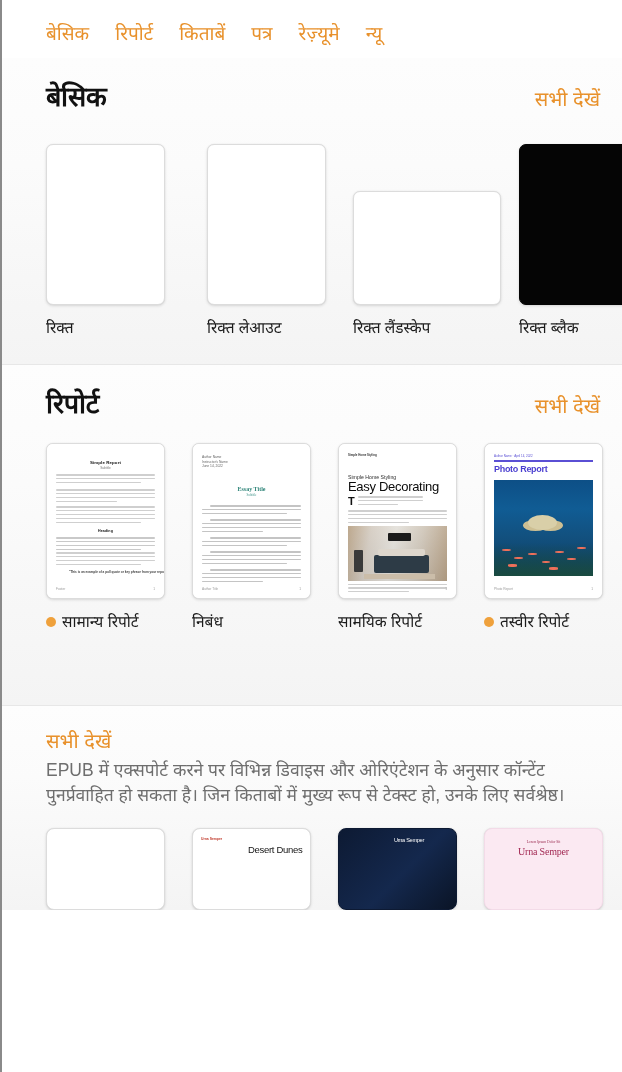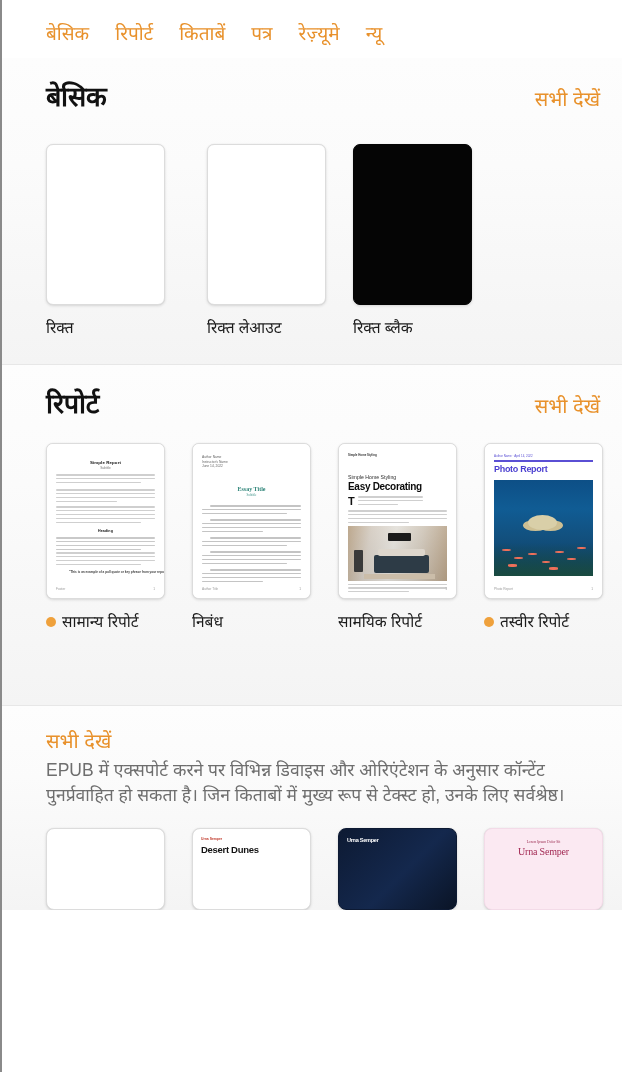--- a/index.html
+++ b/index.html
@@ -87,21 +87,21 @@
   .pblock .ln{background:#c9c9c9;}
 
   
   .essay-meta{font-size:3.3px;color:#666;line-height:4.6px;}
   .essay-title{font-size:6px;color:#2f8579;text-align:center;font-family:"Liberation Serif",serif;font-weight:bold;}
   .essay-sub{font-size:3.2px;color:#4a9a90;text-align:center;margin-top:1px;font-family:"Liberation Serif",serif;}
   .essay-body .ln{background:#c4c4c4;}
 
   
   .dec-kicker{font-size:2.9px;color:#333;font-weight:bold;}
-  .dec-title{font-size:10px;font-weight:bold;color:#0b0b0b;letter-spacing:-0.3px;line-height:10px;}
+  .dec-title{font-size:13px;font-weight:normal;color:#0b0b0b;letter-spacing:-0.3px;line-height:10px;}
   .dropcap{float:left;font-size:11px;font-weight:bold;line-height:9px;margin:1px 2px 0 0;color:#111;}
   .dec-photo{position:absolute;left:9px;right:9px;height:55px;
      background:
        linear-gradient(to bottom,rgba(0,0,0,0.05),rgba(0,0,0,0.12)),
        linear-gradient(100deg,#c8b296 0%,#e4dcd2 22%,#f2efe9 45%,#dfd6c9 70%,#c3ac90 100%);
      overflow:hidden;}
   .bed{position:absolute;left:26%;right:18%;bottom:14%;height:34%;background:#2d3b46;border-radius:2px;}
   .bed:after{content:"";position:absolute;left:8%;right:8%;top:-30%;height:36%;background:#ddd6cc;border-radius:2px;}
   .tv{position:absolute;left:40%;width:24%;top:12%;height:16%;background:#1b1b1b;border-radius:1px;}
   .lamp{position:absolute;left:6%;bottom:16%;width:9%;height:40%;background:#3a3a3a;border-radius:1px;}
@@ -114,21 +114,21 @@
   .pr-photo{position:absolute;left:9px;right:9px;height:96px;overflow:hidden;
      background:linear-gradient(to bottom,#0d4f86 0%,#105c94 30%,#12507e 60%,#0b3a60 100%);}
   .sea-floor{position:absolute;left:0;right:0;bottom:0;height:34%;
      background:linear-gradient(to bottom,rgba(20,80,60,0.0),rgba(28,78,58,0.85));}
   .turtle{position:absolute;left:34%;top:36%;width:30%;height:16%;background:#d9cfa8;border-radius:50%;
      box-shadow:-7px 3px 0 -2px #cdbf93, 8px 3px 0 -2px #cdbf93;}
   .fish{position:absolute;width:9%;height:2.4%;background:#f0705a;border-radius:40%;}
 
   
   .bk-label{font-size:3.4px;color:#c0392b;font-weight:bold;}
-  .bk-title{font-size:9.5px;font-weight:bold;color:#141414;letter-spacing:-0.3px;}
+  .bk-title{font-size:9.5px;font-weight:normal;color:#141414;letter-spacing:-0.3px;margin-left:47px;}
   .bk-dark{background:linear-gradient(135deg,#0d1a33 0%,#14284d 55%,#0a1426 100%);border-color:#0d1a33;}
   .bk-dark .bk-title{color:#fff;font-size:5.6px;}
   .bk-pink{background:#fbe9f2;border-color:#f3dbe8;}
   .bk-pink .bk-small{font-size:3.6px;color:#9a2b50;font-family:"Liberation Serif",serif;text-align:center;}
   .bk-pink .bk-serif{font-size:10px;color:#a32b55;font-family:"Liberation Serif",serif;text-align:center;letter-spacing:-0.2px;}
   .bk-inner{position:absolute;left:8px;right:8px;top:8px;}
 </style>
 </head>
 <body>
 
@@ -159,20 +159,26 @@
         </div>
       </div>
 
       <div class="cell" style="width:146px;">
         <div class="thumb t-portrait"></div>
         <div class="cap">
           <span>रिक्त लेआउट</span>
         </div>
       </div>
 
+      <div class="cell" style="width:166px;">
+        <div class="thumb t-land"></div>
+        <div class="cap">
+          <span>रिक्त लैंडस्केप</span>
+        </div>
+      </div>
 
       <div class="cell" style="width:146px;">
         <div class="thumb t-portrait t-black"></div>
         <div class="cap">
           <span>रिक्त ब्लैक</span>
         </div>
       </div>
 
     </div>
   </div>

